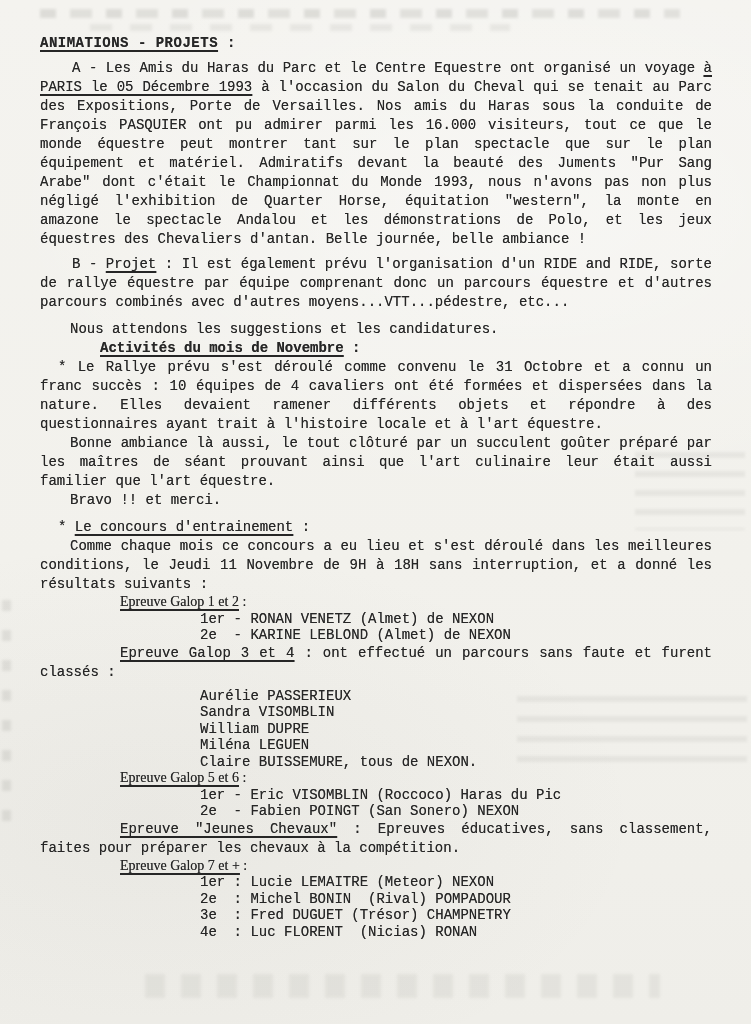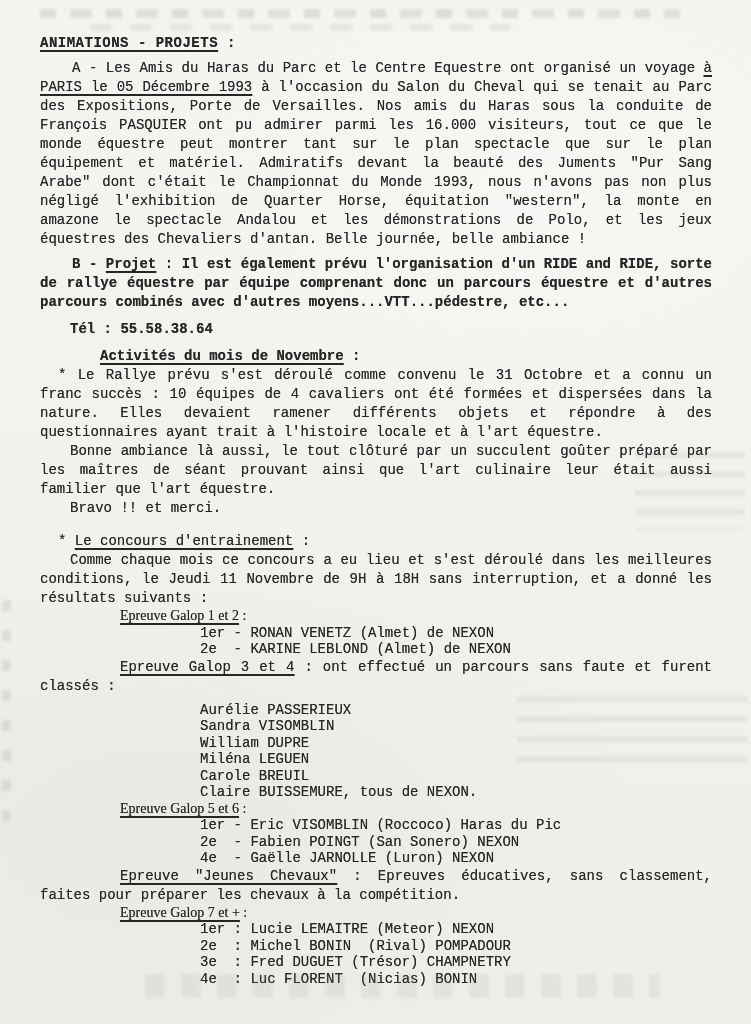--- a/index.html
+++ b/index.html
@@ -27,22 +27,22 @@
   .title{font-weight:700;white-space:pre;margin:0 0 6px 0;letter-spacing:.5px;}
   .title .u{text-decoration-thickness:2px;}
   .hn{font-weight:700;white-space:pre;padding-left:60px;}
   .hn .u{text-decoration-thickness:2px;}
   .ind32{text-indent:32px;}
   .ind30{text-indent:30px;}
   .ind18{text-indent:18px;}
   .pl30{padding-left:30px;}
   .pl18{padding-left:18px;}
   .mb6{margin-bottom:6px;}
-  .mb8{margin-bottom:8px;font-weight:bold;}
-  .mb10{margin-bottom:14px;}
+  .mb8{margin-bottom:8px;}
+  .mb10{margin-bottom:8px;}
   .evt{padding-left:80px;white-space:pre;line-height:16.5px;font-family:Liberation Serif, serif;}
   .evt-para{text-indent:80px;line-height:19px;}
   .res{padding-left:160px;white-space:pre;line-height:16.5px;}
   .names-gap{margin-top:6px;font-family:Liberation Mono, monospace;}
   
   .art{position:absolute;pointer-events:none;filter:blur(1.6px);}
   .art-top1{left:40px;top:9px;width:640px;height:9px;opacity:.20;
     background:repeating-linear-gradient(90deg,#84847e 0 16px,transparent 16px 30px,#96968e 30px 52px,transparent 52px 66px);}
   .art-top2{left:90px;top:24px;width:420px;height:7px;opacity:.13;
     background:repeating-linear-gradient(90deg,#8a8a84 0 22px,transparent 22px 40px);}
@@ -66,49 +66,47 @@
   <div class="art art-right2"></div>
   <div class="art art-left"></div>
   <div class="art art-bottom"></div>
 
   <div class="title"><span class="u">ANIMATIONS - PROJETS</span><span> :</span></div>
 
   <p class="para ind32 mb6"><span>A - Les Amis du Haras du Parc et le Centre Equestre ont organisé un voyage </span><span class="u">à PARIS le 05 Décembre 1993</span><span> à l'occasion du Salon du Cheval qui se tenait au Parc des Expositions, Porte de Versailles. Nos amis du Haras sous la conduite de François PASQUIER ont pu admirer parmi les 16.000 visiteurs, tout ce que le monde équestre peut montrer tant sur le plan spectacle que sur le plan équipement et matériel. Admiratifs devant la beauté des Juments "Pur Sang Arabe" dont c'était le Championnat du Monde 1993, nous n'avons pas non plus négligé l'exhibition de Quarter Horse, équitation "western", la monte en amazone le spectacle Andalou et les démonstrations de Polo, et les jeux équestres des Chevaliers d'antan. Belle journée, belle ambiance !</span></p>
 
   <p class="para ind32 mb8"><span>B - </span><span class="u">Projet</span><span> : Il est également prévu l'organisation d'un RIDE and RIDE, sorte de rallye équestre par équipe comprenant donc un parcours équestre et d'autres parcours combinés avec d'autres moyens...VTT...pédestre, etc...</span></p>
 
-  <div class="line pl30 bold mb8">Tél : 55.58.38.64</div>
+  <div class="line pl30">Nous attendons les suggestions et les candidatures.</div>
 
   <div class="hn"><span class="u">Activités du mois de Novembre</span><span> :</span></div>
 
   <p class="para ind18">* Le Rallye prévu s'est déroulé comme convenu le 31 Octobre et a connu un franc succès : 10 équipes de 4 cavaliers ont été formées et dispersées dans la nature. Elles devaient ramener différents objets et répondre à des questionnaires ayant trait à l'histoire locale et à l'art équestre.</p>
   <p class="para ind30">Bonne ambiance là aussi, le tout clôturé par un succulent goûter préparé par les maîtres de séant prouvant ainsi que l'art culinaire leur était aussi familier que l'art équestre.</p>
   <div class="line pl30 mb10">Bravo !! et merci.</div>
 
   <div class="line pl18"><span>* </span><span class="u">Le concours d'entrainement</span><span> :</span></div>
   <p class="para ind30">Comme chaque mois ce concours a eu lieu et s'est déroulé dans les meilleures conditions, le Jeudi 11 Novembre de 9H à 18H sans interruption, et a donné les résultats suivants :</p>
 
   <div class="evt"><span class="u">Epreuve Galop 1 et 2</span><span> :</span></div>
   <div class="res">1er - RONAN VENETZ (Almet) de NEXON</div>
   <div class="res">2e  - KARINE LEBLOND (Almet) de NEXON</div>
 
   <p class="para evt-para"><span class="u">Epreuve Galop 3 et 4</span><span> : ont effectué un parcours sans faute et furent classés :</span></p>
   <div class="res names-gap">Aurélie PASSERIEUX</div>
   <div class="res">Sandra VISOMBLIN</div>
   <div class="res">William DUPRE</div>
   <div class="res">Miléna LEGUEN</div>
-  <div class="res">Carole BREUIL</div>
   <div class="res">Claire BUISSEMURE, tous de NEXON.</div>
 
   <div class="evt"><span class="u">Epreuve Galop 5 et 6</span><span> :</span></div>
   <div class="res">1er - Eric VISOMBLIN (Roccoco) Haras du Pic</div>
   <div class="res">2e  - Fabien POINGT (San Sonero) NEXON</div>
-  <div class="res">4e  - Gaëlle JARNOLLE (Luron) NEXON</div>
 
   <p class="para evt-para"><span class="u">Epreuve "Jeunes Chevaux"</span><span> : Epreuves éducatives, sans classement, faites pour préparer les chevaux à la compétition.</span></p>
 
   <div class="evt"><span class="u">Epreuve Galop 7 et +</span><span> :</span></div>
   <div class="res">1er : Lucie LEMAITRE (Meteor) NEXON</div>
   <div class="res">2e  : Michel BONIN  (Rival) POMPADOUR</div>
   <div class="res">3e  : Fred DUGUET (Trésor) CHAMPNETRY</div>
-  <div class="res">4e  : Luc FLORENT  (Nicias) BONIN</div>
+  <div class="res">4e  : Luc FLORENT  (Nicias) RONAN</div>
 
 </main>
 
 </body></html>

